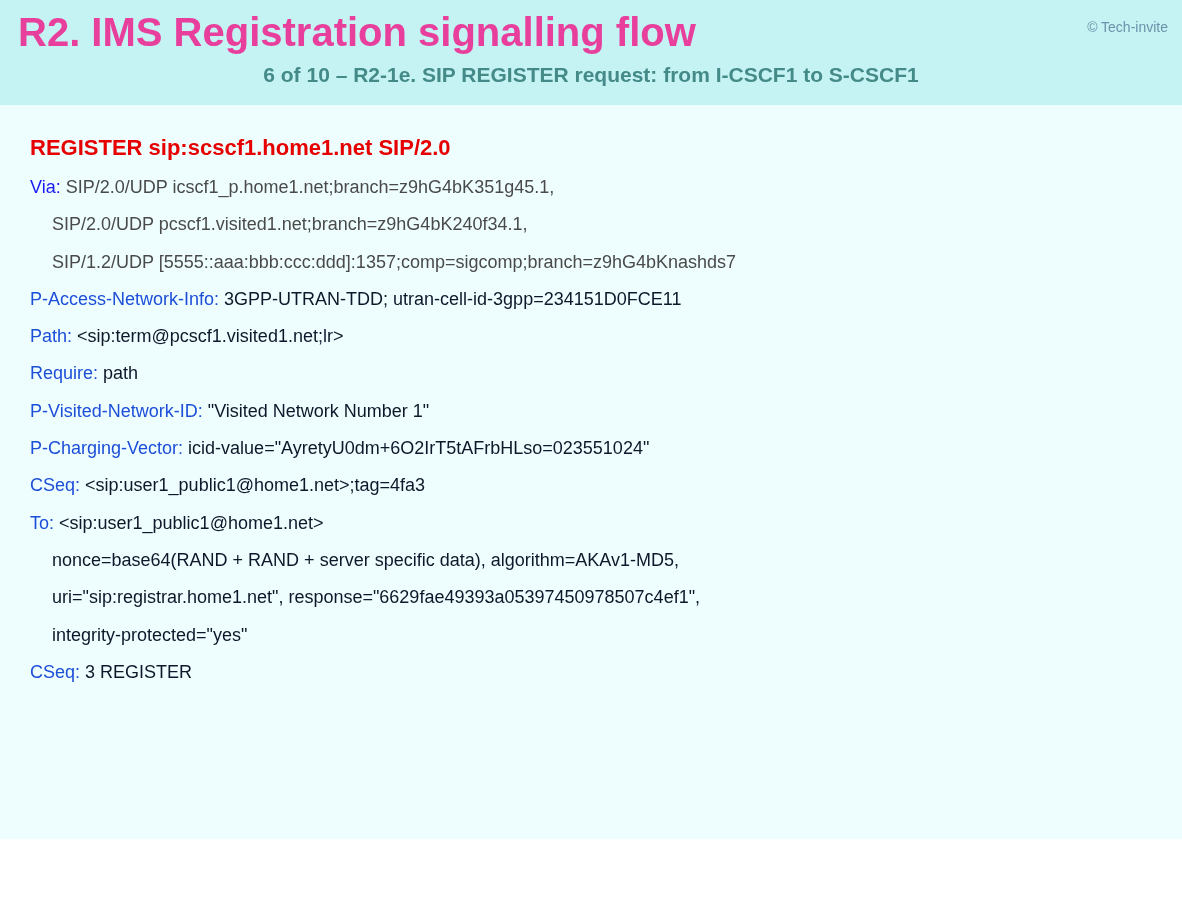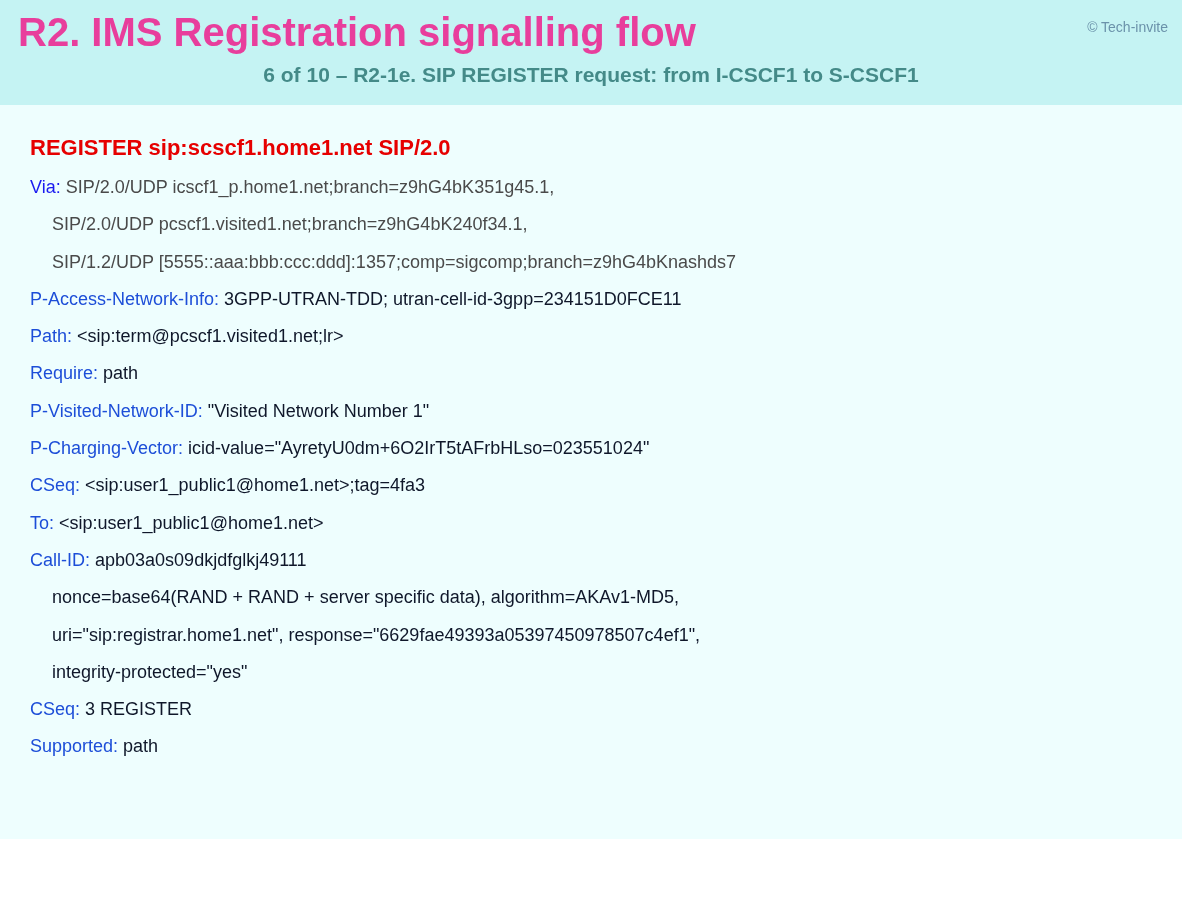--- a/index.html
+++ b/index.html
@@ -105,33 +105,27 @@
 
   <div class="hl">
     <span class="hk-light">CSeq</span><span class="hv-light"> &lt;sip:user1_public1@home1.net&gt;;tag=4fa3</span>
   </div>
 
   <div class="hl">
     <span class="hk-light">To</span><span class="hv-light"> &lt;sip:user1_public1@home1.net&gt;</span>
   </div>
 
 
-  <div class="hl">
-    <span class="hk-light">Call-ID</span><span class="hv-light"> apb03a0s09dkjdfglkj49111</span>
-  </div>
 
   <div class="hl cont hv-light">nonce=base64(RAND + RAND + server specific data), algorithm=AKAv1-MD5,</div>
   <div class="hl cont hv-light">uri="sip:registrar.home1.net", response="6629fae49393a05397450978507c4ef1",</div>
   <div class="hl cont hv-light">integrity-protected="yes"</div>
 
   <div class="hl">
     <span class="hk-light">CSeq</span><span class="hv-light"> 3 REGISTER</span>
   </div>
 
-  <div class="hl">
-    <span class="hk-light">Supported</span><span class="hv-light"> path</span>
-  </div>
 
   <div class="hl">
     
   </div>
 
 </div>
 
 </body></html>

